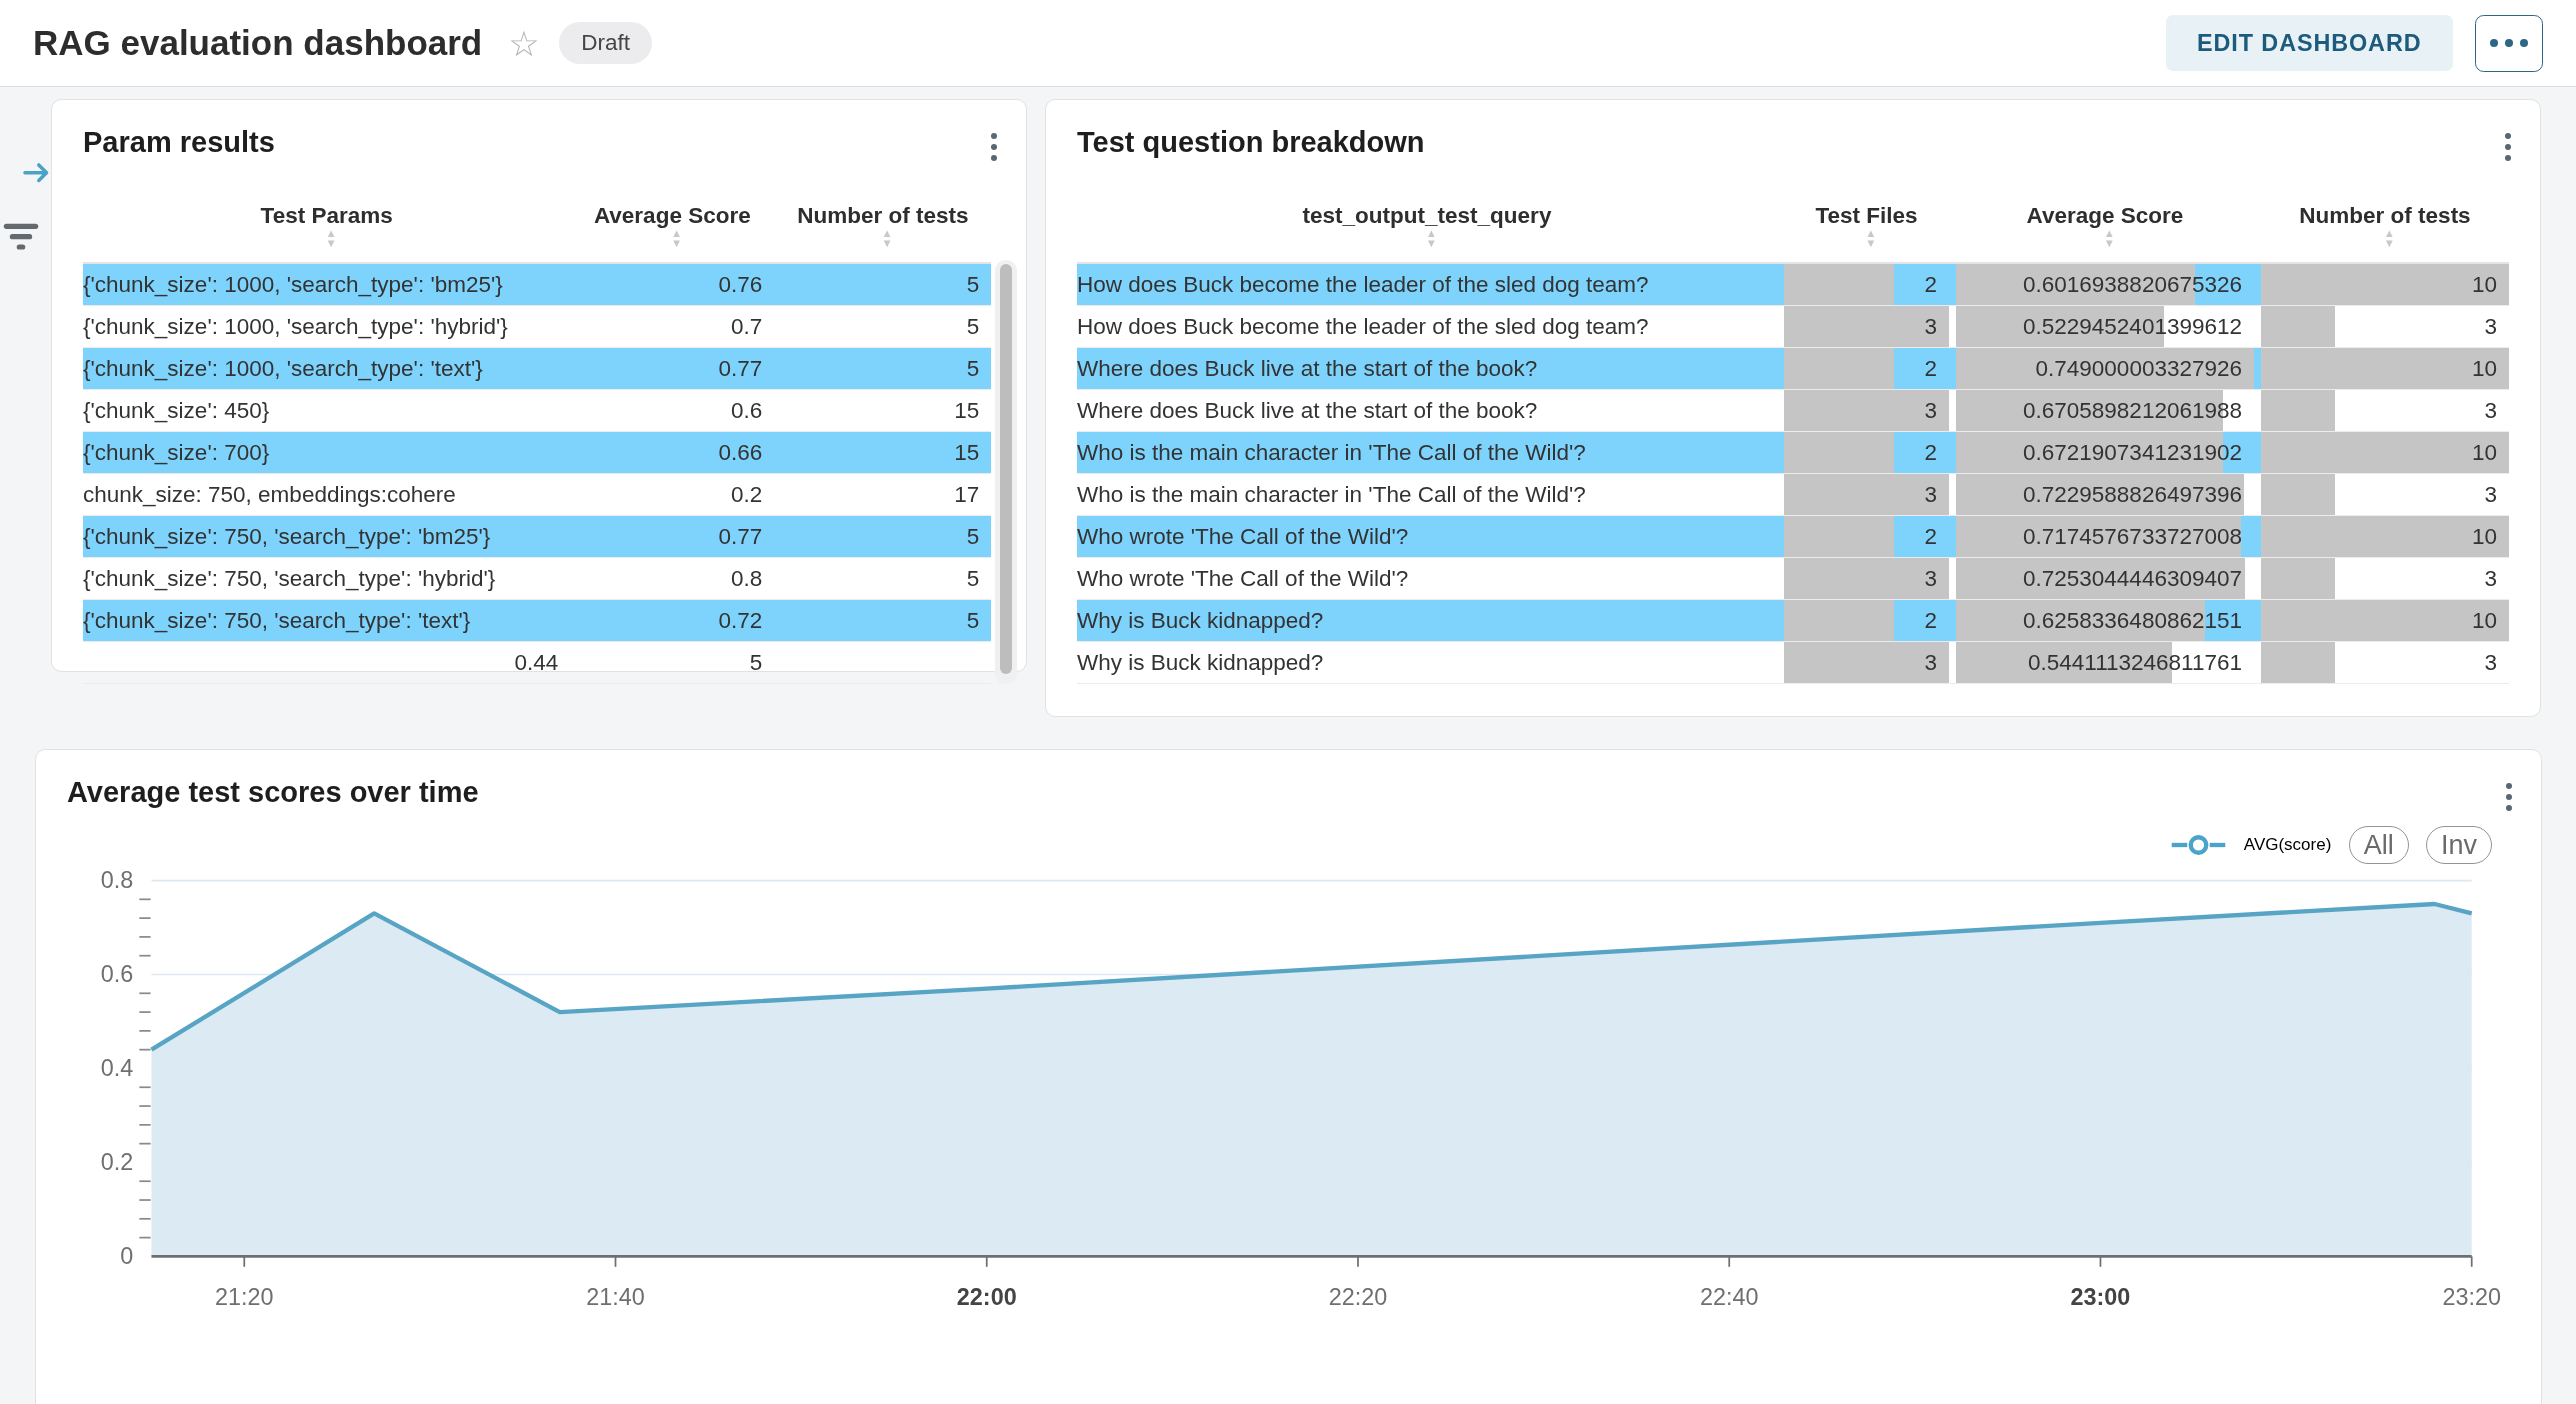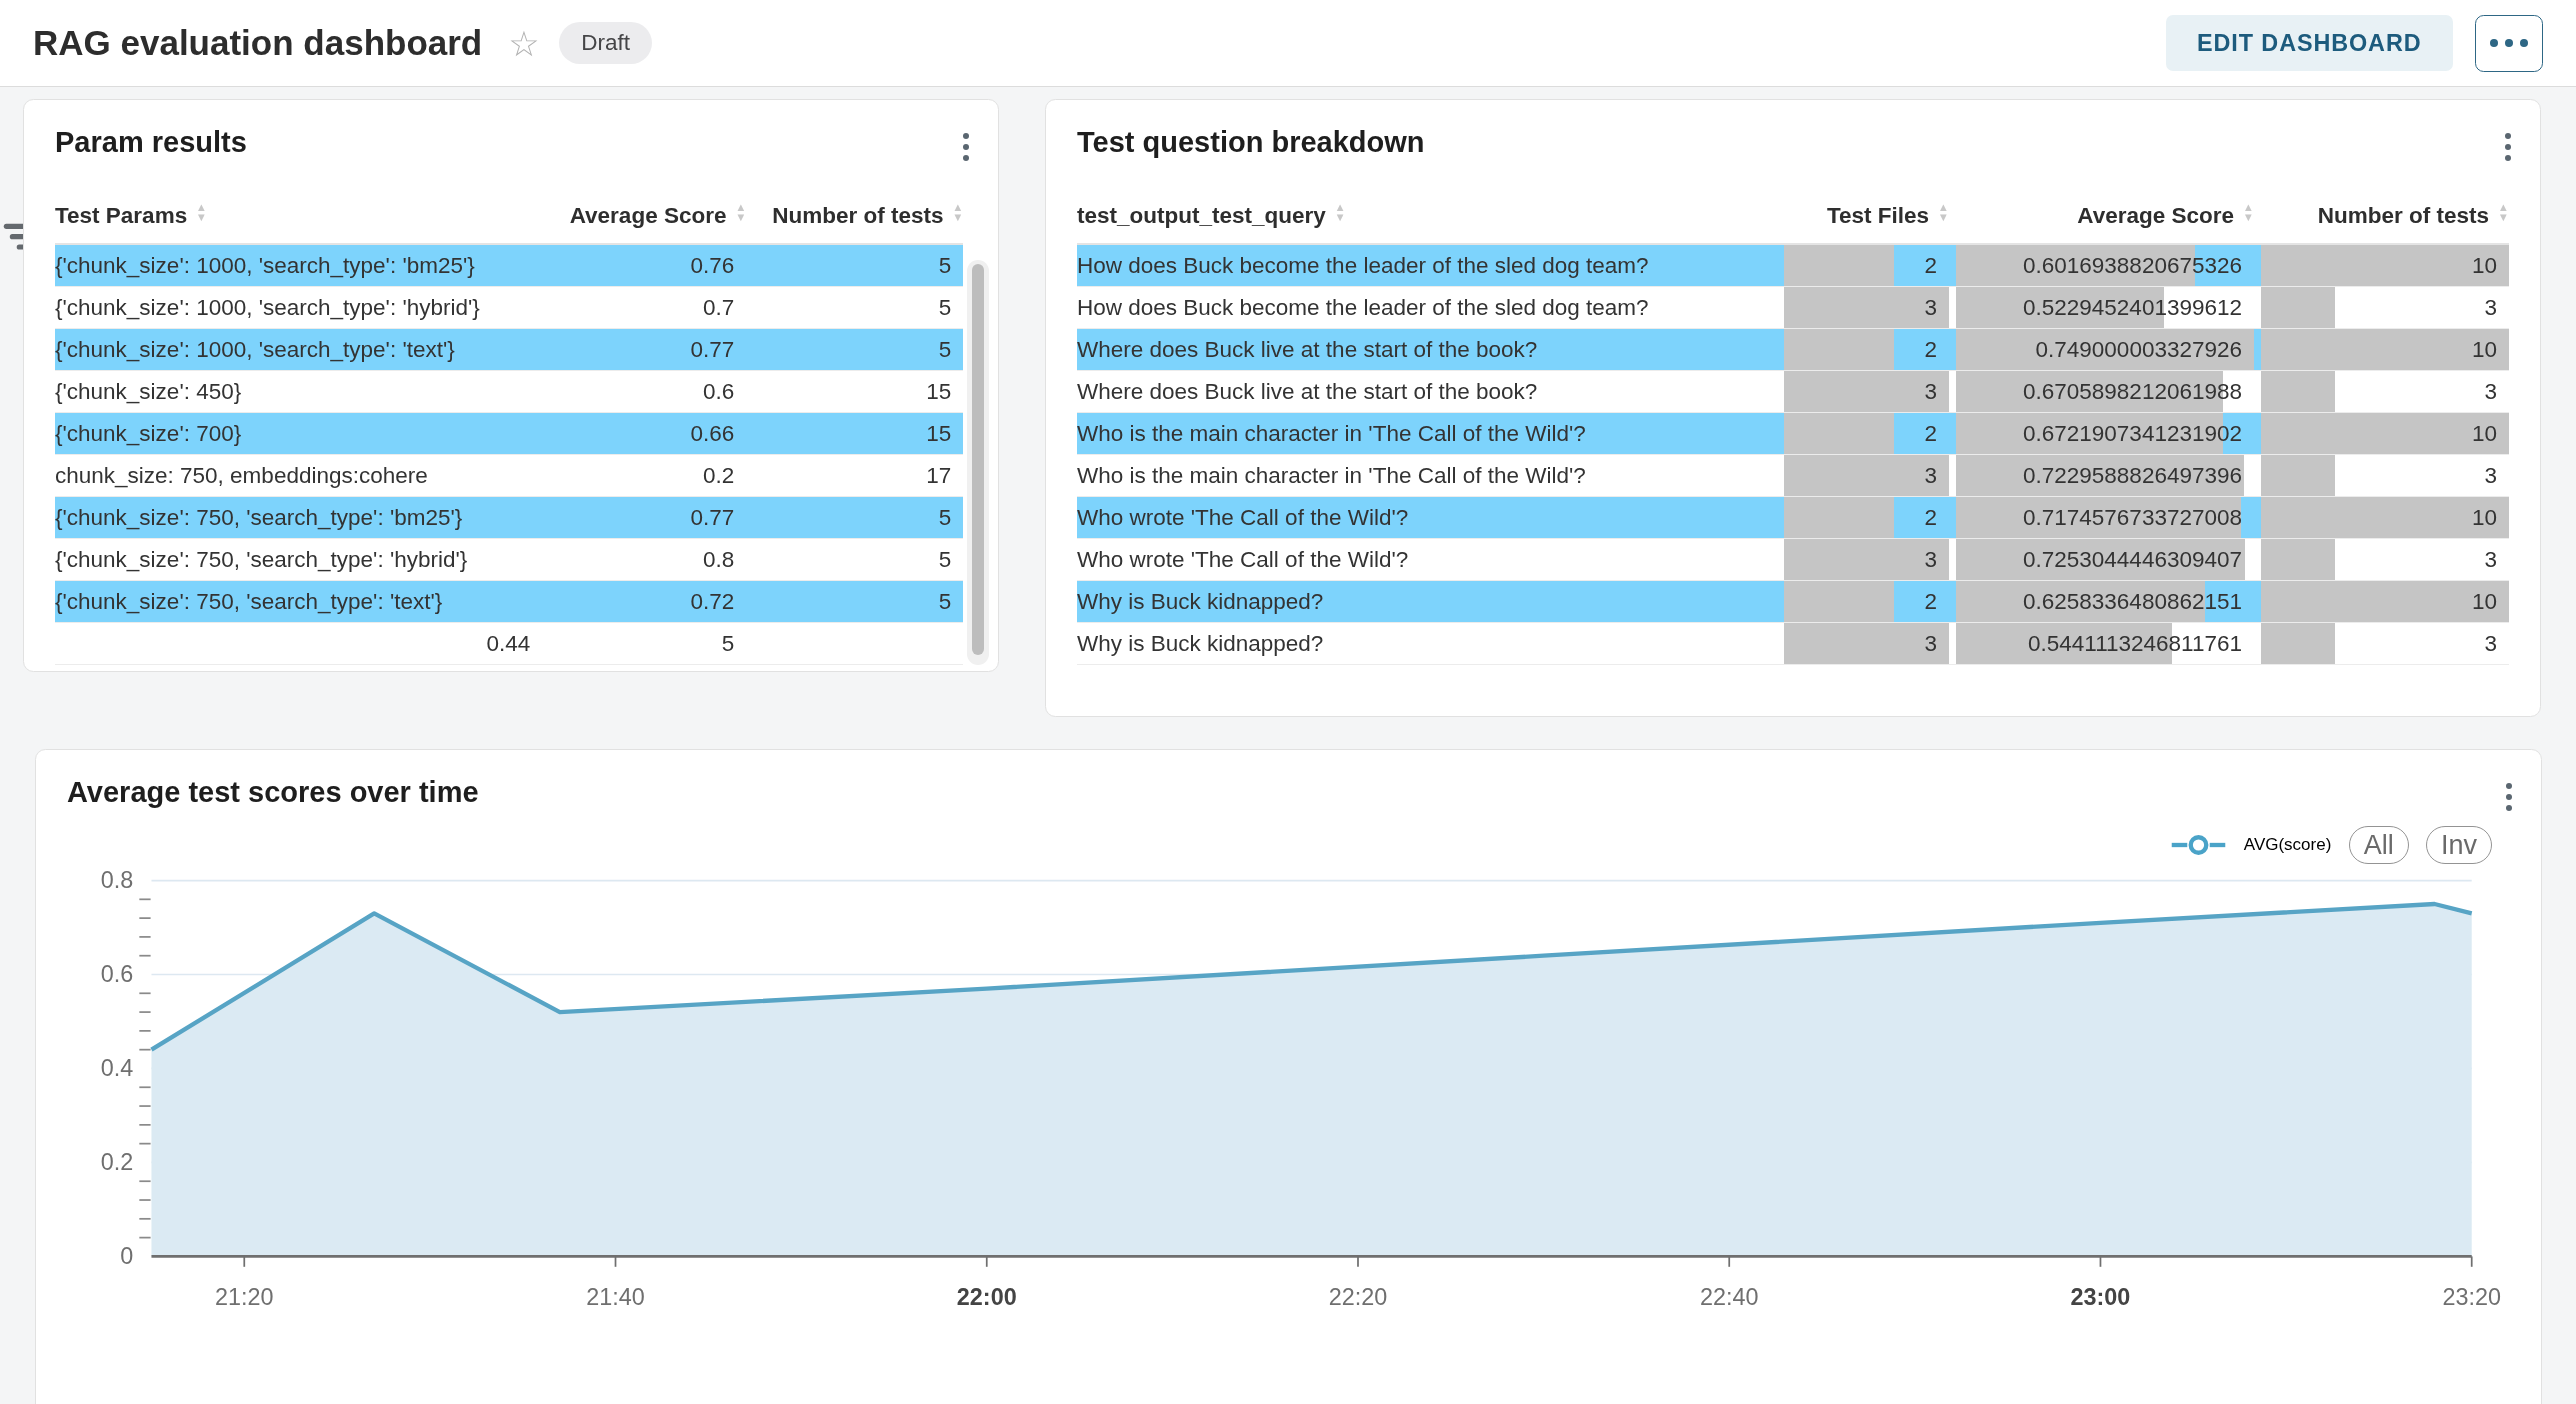--- a/index.html
+++ b/index.html
@@ -31,36 +31,36 @@
     justify-content:center;gap:7px;cursor:pointer;
   }
   .more-dot{width:7.8px;height:7.8px;border-radius:50%;background:#2e6785;}
   
   .rail-icon{position:absolute;cursor:pointer;}
   
   .card{
     position:absolute;background:#fff;border:0.9px solid #e1e1e1;
     border-radius:10.4px;box-sizing:border-box;
   }
-  #card-param{left:23px;top:99px;width:976px;height:573px;}
+  #card-param{left:51px;top:99px;width:976px;height:573px;}
   #card-question{left:1045px;top:99px;width:1496px;height:618px;}
   #card-chart{left:35px;top:749px;width:2507px;height:750px;}
   .card-head{display:flex;justify-content:space-between;align-items:flex-start;
     padding:26px 22.5px 0 31px;}
   .card-title{font-size:29px;font-weight:700;color:#1e1e1e;}
   .kebab{display:flex;flex-direction:column;gap:5.2px;padding:7px;cursor:pointer;}
   .kebab span{width:6px;height:6px;border-radius:50%;background:#5a6670;}
   
   .tbl{margin:26px 8.7px 0 31px;position:relative;padding-right:26px;font-size:22.5px;}
   .tbl.noscroll{margin-right:31px;padding-right:0;}
   .thead{display:grid;align-items:center;font-weight:700;color:#2e2e2e;
     padding:8.7px 0 14px 0;border-bottom:2.6px solid #e4e4e4;}
   .grid3{grid-template-columns:1fr 204px 217px;}
   .grid4{grid-template-columns:1fr 165px 298px 248px;column-gap:7px;}
-  .th{display:flex;cursor:pointer;white-space:nowrap;}
+  .th{display:flex;align-items:center;cursor:pointer;white-space:nowrap;flex-direction:column;}
   .th.num{justify-content:flex-end;}
   .sort{display:flex;flex-direction:column;margin-left:8.7px;color:#c8c8c8;
     font-size:11.3px;line-height:9.5px;}
   .trow{display:grid;align-items:stretch;height:41px;border-bottom:0.9px solid #ececec;}
   .trow.odd{background:#7dd3fc;}
   .td{display:flex;align-items:center;white-space:nowrap;overflow:hidden;}
   .td.num{justify-content:flex-end;padding-right:12px;}
   .barcell{position:relative;display:flex;align-items:center;
     justify-content:flex-end;padding-right:12px;box-sizing:border-box;}
   .barcell .bar{position:absolute;left:0;top:0;bottom:0;background:#c5c5c5;}

